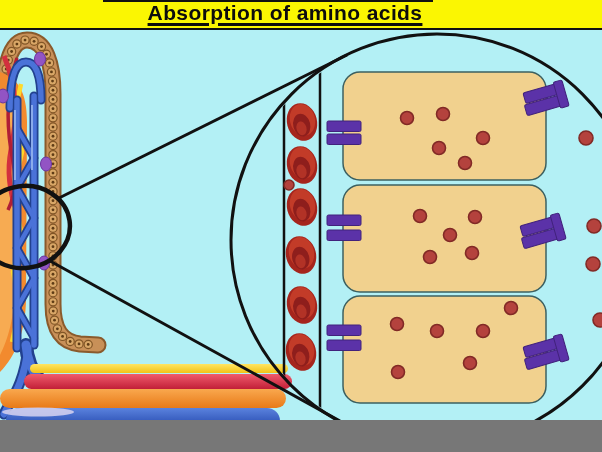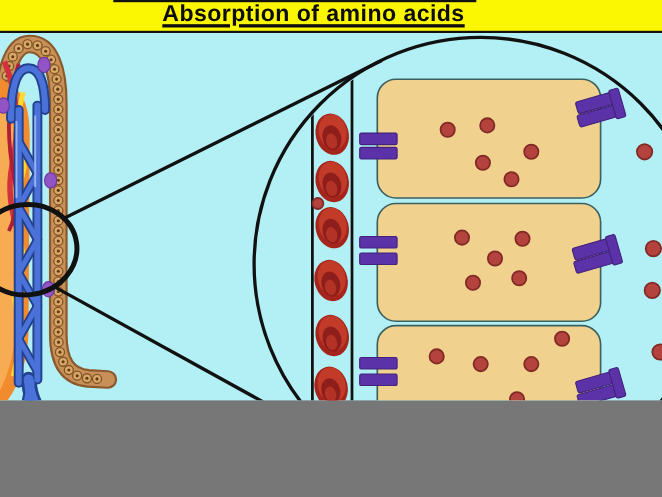--- a/index.html
+++ b/index.html
@@ -1,17 +1,17 @@
 <!DOCTYPE html>
 <html><head>
 <meta charset="utf-8">
 <style>
   html,body{margin:0;padding:0;background:#777;}
   #slide{
-    position:relative;width:602px;height:364px;overflow:hidden;
+    position:relative;width:602px;height:420px;overflow:hidden;
     background:#b3f0f5;font-family:"Liberation Sans",sans-serif;
   }
   #banner{
     position:absolute;top:0;left:0;width:602px;height:28px;
     background:#fbf602;border-bottom:2px solid #111;z-index:5;
   }
   #banner .box-top{
     position:absolute;top:0;left:103px;width:330px;height:2px;background:#111;
   }
   #title{

